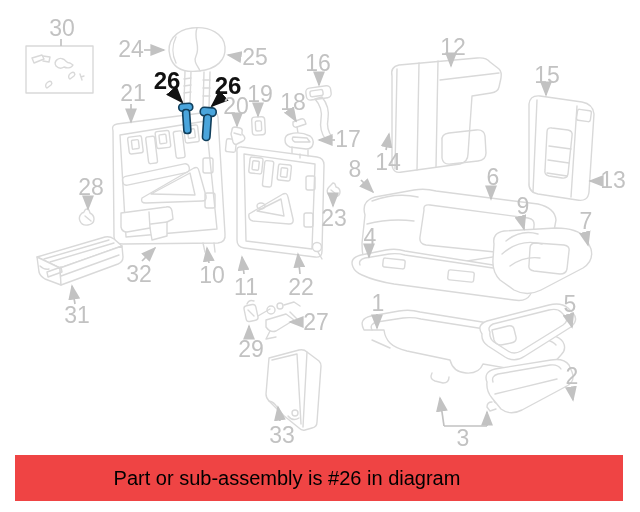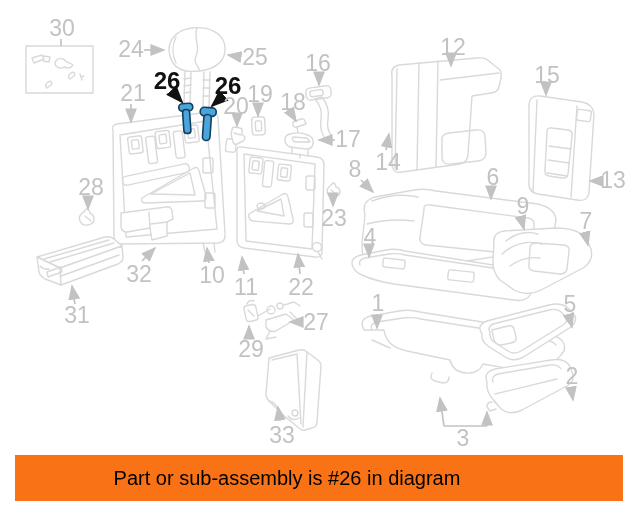--- a/index.html
+++ b/index.html
@@ -310,15 +310,15 @@
       <text x="139" y="282" class="plabel">32</text>
       <text x="212" y="283" class="plabel">10</text>
       <text x="246" y="295" class="plabel">11</text>
       <text x="301" y="295" class="plabel">22</text>
       <text x="251" y="357" class="plabel">29</text>
       <text x="316" y="330" class="plabel">27</text>
       <text x="282" y="443" class="plabel">33</text>
     </g>
 </svg>
 
-<div id="banner" style="background: #f97316; color: rgb(0, 0, 0);">
+<div id="banner" style="background: #ef4444; color: rgb(0, 0, 0);">
   <span>Part or sub-assembly is #26 in diagram</span>
 </div>
 
 </body></html>

